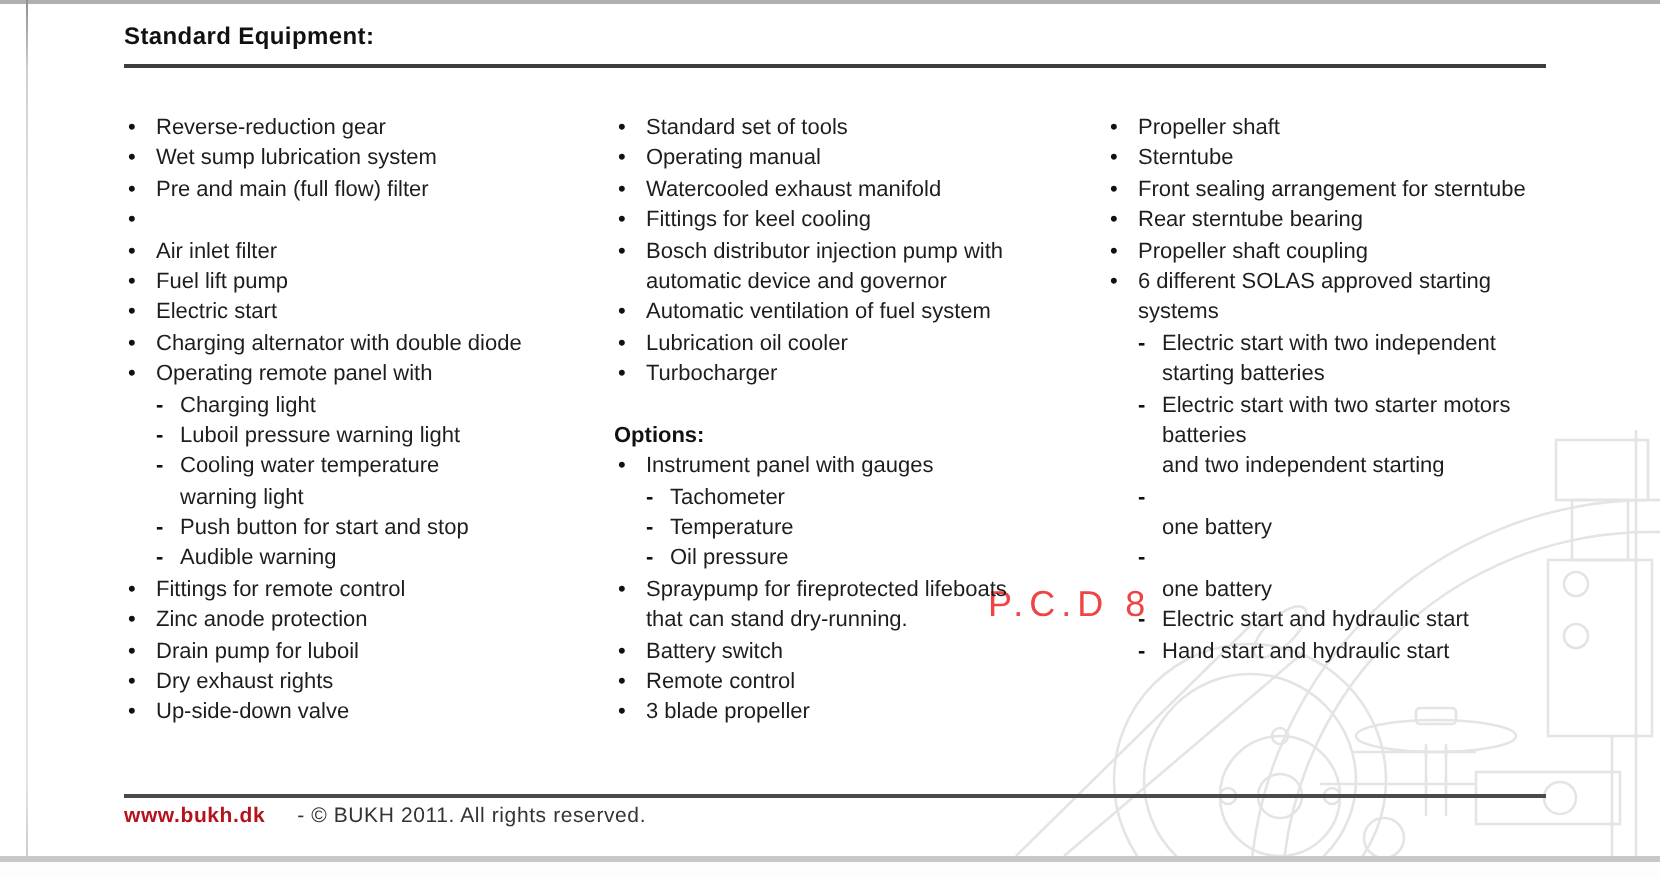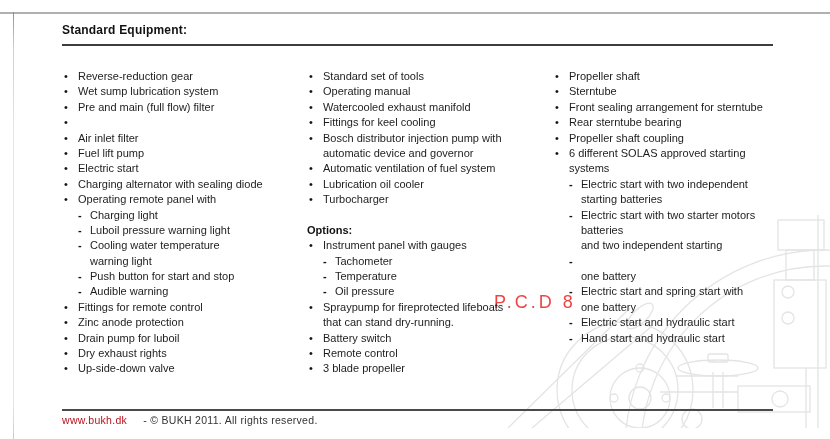--- a/index.html
+++ b/index.html
@@ -16,42 +16,42 @@
   .edge-bottom { position:absolute; left:0; top:428px; width:830px; height:3px; background:#c8c8c8; }
   .below-strip { position:absolute; left:0; top:431px; width:830px; height:8px; background:#fdfdfd; }
 
   
   .watermark-svg { position:absolute; left:480px; top:140px; z-index:0; }
   .watermark-text {
     position:absolute; left:494px; top:292px; z-index:0;
     font-size:18px; letter-spacing:3px; color:#ef4444;
   }
 
-  .content { position:absolute; left:0; top:12px; width:830px; height:316px; z-index:1; }
+  .content { position:absolute; left:0; top:0; width:830px; height:316px; z-index:1; }
 
   .doc-title {
     position:absolute; left:62px; top:11px;
     font-size:12px; font-weight:700; letter-spacing:0.2px; color:#111;
   }
   .title-rule  { position:absolute; left:62px; top:32px; width:711px; height:2px; background:#3d3d3d; }
   .footer-rule { position:absolute; left:62px; top:397px; width:711px; height:2px; background:#4a4a4a; }
 
   .col { position:absolute; top:57px; width:244px; }
   .col-1 { left:62px; }
   .col-2 { left:307px; }
   .col-3 { left:553px; }
 
   .line { position:relative; height:15.4px; line-height:15.4px; font-size:11px; white-space:nowrap; padding-left:16px; }
   .line.dash, .line.cont-dash { padding-left:28px; }
   .line.heading { padding-left:0; font-weight:700; color:#111; }
   .marker { position:absolute; left:2px; top:0; font-size:11px; color:#111; }
   .marker.dashm { left:16px; font-weight:700; }
 
   .footer-text { position:absolute; left:62px; top:402px; font-size:10.5px; letter-spacing:0.3px; color:#333; }
-  .footer-link { font-weight:400; text-decoration:none; }
+  .footer-link { font-weight:700; text-decoration:none; }
   .footer-copy { margin-left:16px; }
 </style>
 </head>
 <body>
 
 <div class="page">
 
   <svg class="watermark-svg" width="350" height="288" viewBox="0 0 350 288">
     <g stroke="#e4e4e4" fill="none" stroke-width="1.3">
       <circle cx="145" cy="250" r="68"></circle>
@@ -91,21 +91,21 @@
     <div class="title-rule"></div>
 
     <div class="col col-1">
         <div class="line bullet"><span class="marker">•</span><span class="txt">Reverse-reduction gear</span></div>
         <div class="line bullet"><span class="marker">•</span><span class="txt">Wet sump lubrication system</span></div>
         <div class="line bullet"><span class="marker">•</span><span class="txt">Pre and main (full flow) filter</span></div>
         <div class="line bullet"><span class="marker">•</span></div>
         <div class="line bullet"><span class="marker">•</span><span class="txt">Air inlet filter</span></div>
         <div class="line bullet"><span class="marker">•</span><span class="txt">Fuel lift pump</span></div>
         <div class="line bullet"><span class="marker">•</span><span class="txt">Electric start</span></div>
-        <div class="line bullet"><span class="marker">•</span><span class="txt">Charging alternator with sealing diode</span></div>
+        <div class="line bullet"><span class="marker">•</span><span class="txt">Charging alternator with double diode</span></div>
         <div class="line bullet"><span class="marker">•</span><span class="txt">Operating remote panel with</span></div>
         <div class="line dash"><span class="marker dashm">-</span><span class="txt">Charging light</span></div>
         <div class="line dash"><span class="marker dashm">-</span><span class="txt">Luboil pressure warning light</span></div>
         <div class="line dash"><span class="marker dashm">-</span><span class="txt">Cooling water temperature</span></div>
         <div class="line cont-dash"><span class="txt">warning light</span></div>
         <div class="line dash"><span class="marker dashm">-</span><span class="txt">Push button for start and stop</span></div>
         <div class="line dash"><span class="marker dashm">-</span><span class="txt">Audible warning</span></div>
         <div class="line bullet"><span class="marker">•</span><span class="txt">Fittings for remote control</span></div>
         <div class="line bullet"><span class="marker">•</span><span class="txt">Zinc anode protection</span></div>
         <div class="line bullet"><span class="marker">•</span><span class="txt">Drain pump for luboil</span></div>
@@ -142,21 +142,21 @@
         <div class="line bullet"><span class="marker">•</span><span class="txt">Propeller shaft coupling</span></div>
         <div class="line bullet"><span class="marker">•</span><span class="txt">6 different SOLAS approved starting</span></div>
         <div class="line cont"><span class="txt">systems</span></div>
         <div class="line dash"><span class="marker dashm">-</span><span class="txt">Electric start with two independent</span></div>
         <div class="line cont-dash"><span class="txt">starting batteries</span></div>
         <div class="line dash"><span class="marker dashm">-</span><span class="txt">Electric start with two starter motors</span></div>
         <div class="line cont-dash"><span class="txt">batteries</span></div>
         <div class="line cont-dash"><span class="txt">and two independent starting</span></div>
         <div class="line dash"><span class="marker dashm">-</span></div>
         <div class="line cont-dash"><span class="txt">one battery</span></div>
-        <div class="line dash"><span class="marker dashm">-</span><span class="txt">Electric start and spring start with</span></div>
+        <div class="line dash"><span class="marker dashm">-</span></div>
         <div class="line cont-dash"><span class="txt">one battery</span></div>
         <div class="line dash"><span class="marker dashm">-</span><span class="txt">Electric start and hydraulic start</span></div>
         <div class="line dash"><span class="marker dashm">-</span><span class="txt">Hand start and hydraulic start</span></div>
       </div>
 
     <div class="footer-rule"></div>
     <div class="footer-text">
       <span class="footer-link" style="color: rgb(181, 18, 28);">www.bukh.dk</span><span class="footer-copy">- © BUKH 2011. All rights reserved.</span>
     </div>
 

